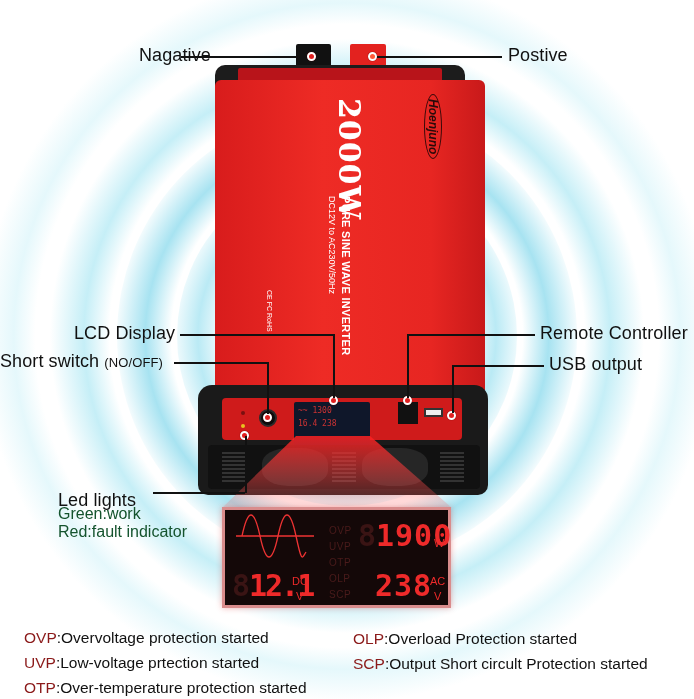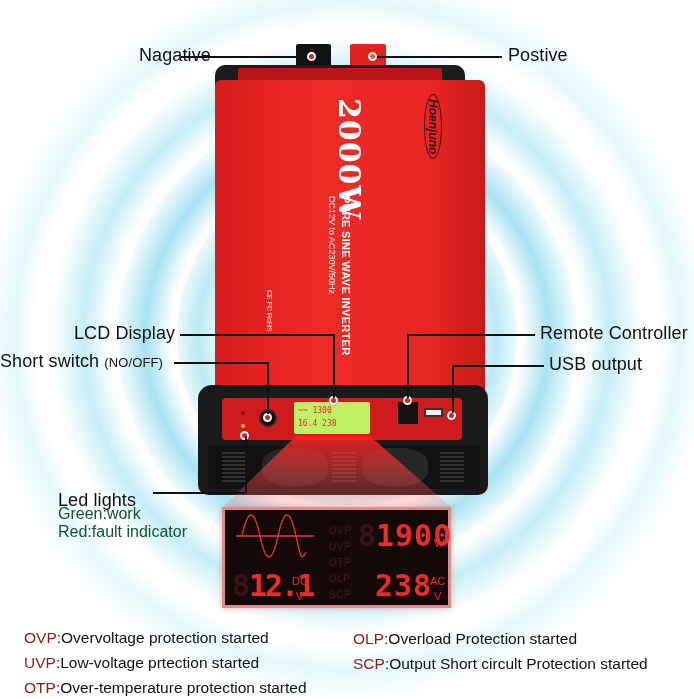--- a/index.html
+++ b/index.html
@@ -26,21 +26,21 @@
   .brand-text { position: absolute; left: 332px; top: 98px; width: 34px; height: 90px; color: #fff; font-weight: bold; font-size: 30px; writing-mode: vertical-rl; font-family: "DejaVu Serif", serif; letter-spacing: 1px; line-height: 34px; }
   .sub1 { position: absolute; left: 339px; top: 196px; writing-mode: vertical-rl; color: #fff; font-weight: bold; font-size: 11px; line-height: 14px; letter-spacing: 0.3px; }
   .sub2 { position: absolute; left: 326px; top: 196px; writing-mode: vertical-rl; color: #fff; font-size: 9px; line-height: 12px; }
   .logo { position: absolute; left: 424px; top: 94px; writing-mode: vertical-rl; color: #2a0a0a; font-size: 12px; font-style: italic; font-weight: bold; border: 1.5px solid #3a0a0a; border-radius: 50%; padding: 4px 1px; }
   .certs { position: absolute; left: 265px; top: 290px; writing-mode: vertical-rl; color: #fff; font-size: 7px; line-height: 9px; }
 
   .device-base { position: absolute; left: 198px; top: 385px; width: 290px; height: 110px; background: #1a1a1a; border-radius: 14px 14px 10px 10px; }
   .panel { position: absolute; left: 222px; top: 398px; width: 240px; height: 42px; background: #cf1b1b; border-radius: 4px; }
   .power-btn { position: absolute; left: 259px; top: 409px; width: 18px; height: 18px; border-radius: 50%; background: #0c0c0c; border: 2px solid #2a2a2a; }
   .led { position: absolute; width: 4px; height: 4px; border-radius: 50%; }
-  .mini-lcd { position: absolute; left: 294px; top: 402px; width: 76px; height: 32px; background: #bef264; border-radius: 2px; color: #c33; font-family: "DejaVu Sans Mono", monospace; font-size: 8px; padding: 2px 4px; line-height: 13px; }
+  .mini-lcd { position: absolute; left: 294px; top: 402px; width: 76px; height: 43px; background: #0f172a; border-radius: 2px; color: #c33; font-family: "DejaVu Sans Mono", monospace; font-size: 8px; padding: 2px 4px; line-height: 13px; }
   .rj-port { position: absolute; left: 398px; top: 402px; width: 20px; height: 22px; background: #111; }
   .usb-port { position: absolute; left: 424px; top: 408px; width: 19px; height: 9px; background: #eee; border: 2px solid #333; }
   .socket-row { position: absolute; left: 208px; top: 445px; width: 272px; height: 44px; background: #111; border-radius: 4px; }
   .socket { position: absolute; top: 448px; width: 66px; height: 38px; border-radius: 40%; background: #262626; }
   .vent { position: absolute; top: 452px; width: 24px; height: 30px; background: repeating-linear-gradient(180deg, #333 0 2px, #111 2px 4px); }
 
   
   .beam { position: absolute; left: 0; top: 0; width: 694px; height: 699px; pointer-events: none; }
 
   

